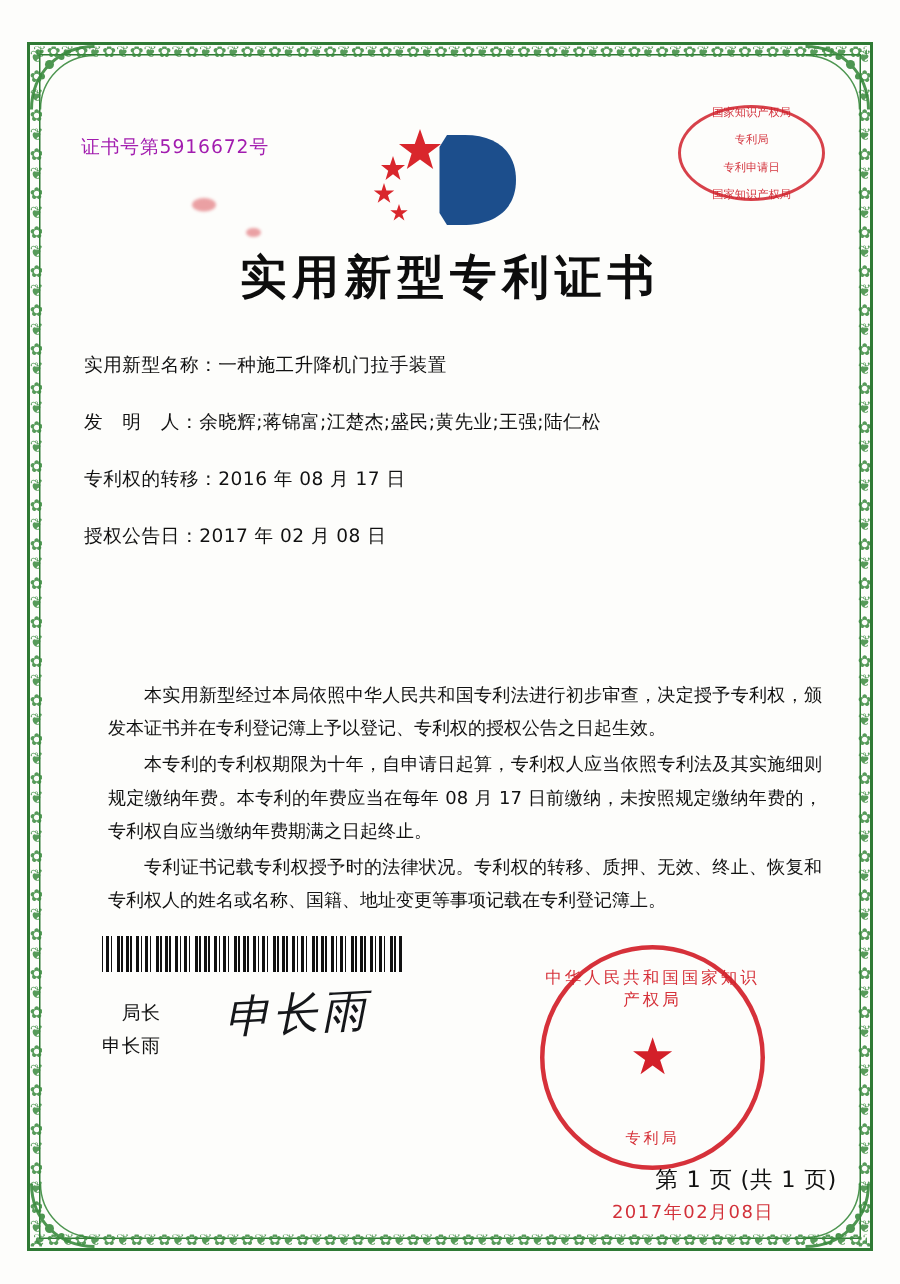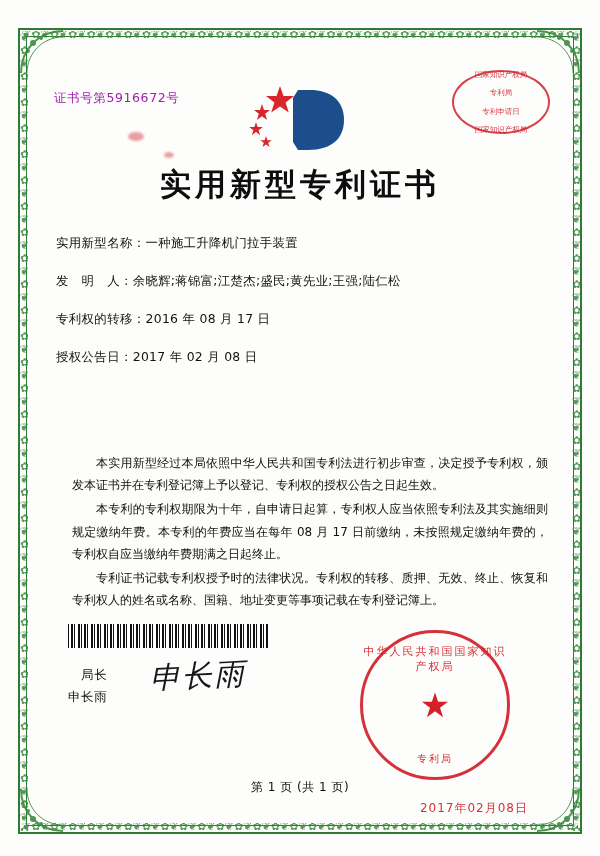--- a/index.html
+++ b/index.html
@@ -256,35 +256,35 @@
     text-align: center;
     color: #d32029;
     font-size: 11px;
     letter-spacing: 2px;
     opacity: .92;
   }
   .seal-main .arc-top { top: 14px; }
   .seal-main .arc-bottom { bottom: 14px; font-size: 10px; }
   .seal-date {
     position: absolute;
-    right: 30px;
+    right: 42px;
     top: 748px;
     color: #cf1f29;
     font-size: 12px;
     letter-spacing: 1px;
     opacity: .92;
     text-align: right;
   }
 
   .page-footer {
     position: absolute;
     left: 0; right: 0;
     bottom: 18px;
-    text-align: center;
-    font-size: 12px;
+    text-align: right;
+    font-size: 15px;
     color: #111;
     letter-spacing: .5px;
   }
 
   .smudge {
     position: absolute;
     border-radius: 50%;
     background: #d8454d;
     opacity: .5;
     filter: blur(1px);

